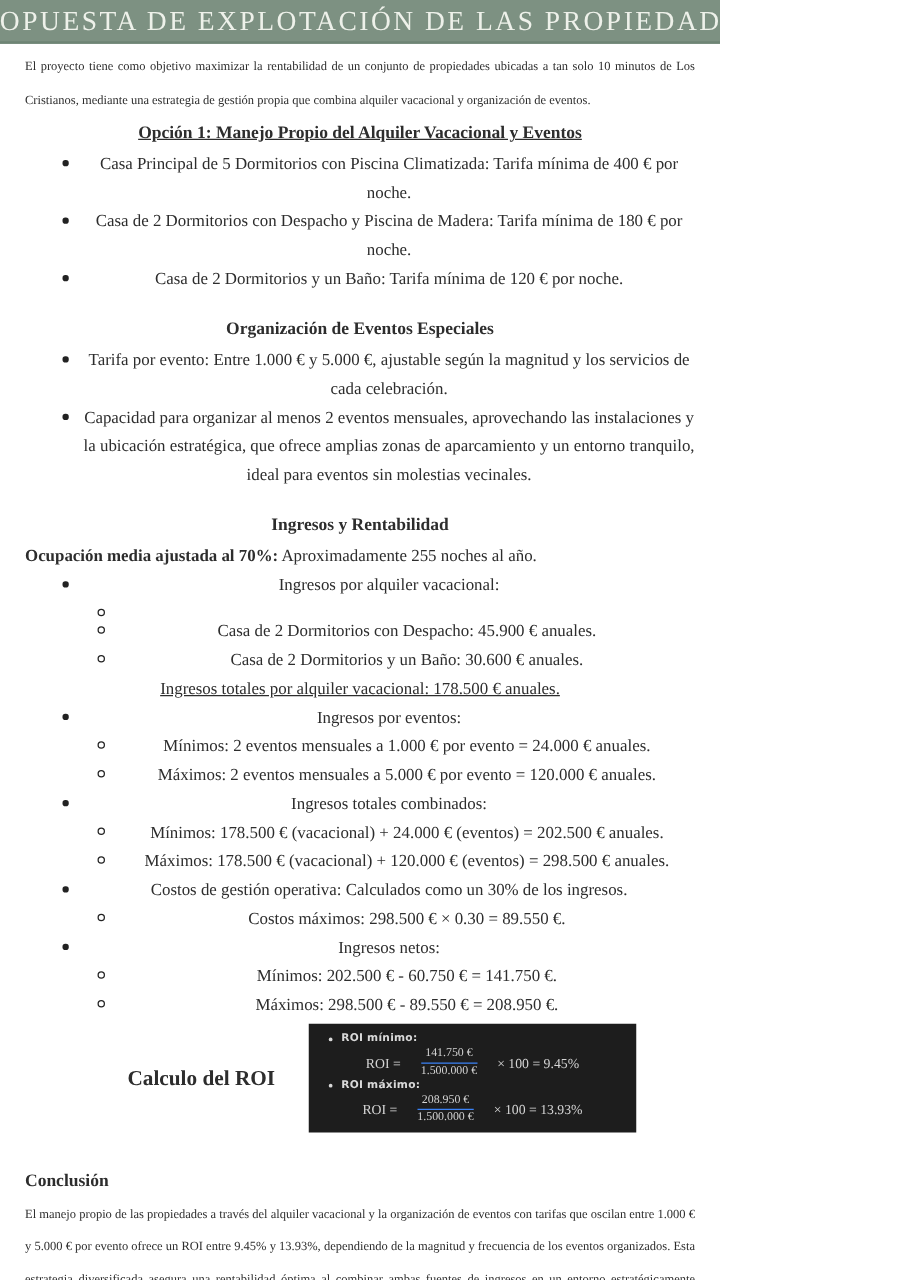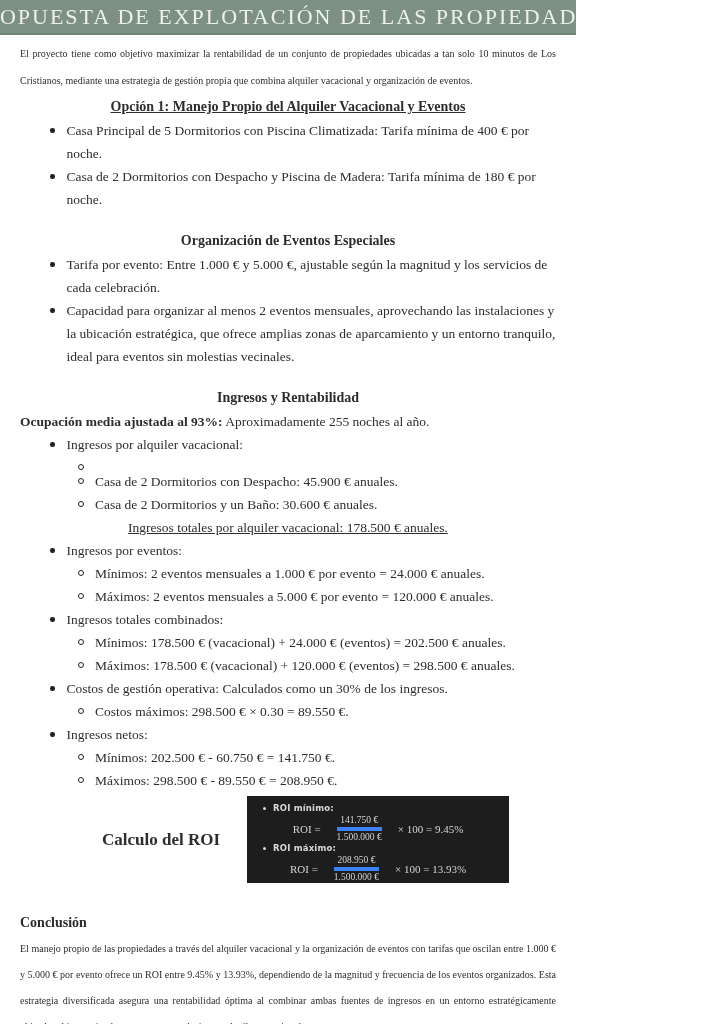--- a/index.html
+++ b/index.html
@@ -17,21 +17,21 @@
     color:#eef1ea; white-space:nowrap;
   }
   
   .content { padding:0 20px; }
   .para { font-size:10px; line-height:26.5px; text-align:justify; margin:6px 0 0; }
   .h-center { text-align:center; font-weight:700; font-size:14px; line-height:19px; margin:20px 0 3px; }
   .para + .h-center { margin-top:3px; }
   .h-center.u { text-decoration:underline; }
   .lead { font-size:13.5px; line-height:23px; margin-top:1px; }
   .lead strong { font-weight:700; }
-  .item { font-size:13.5px; line-height:23px; display:flex; }
+  .item { font-size:13.5px; line-height:23px; display:flex;text-align:center; }
   .item .itext { flex:1; }
   .b1 { padding-left:30px; }
   .b1 .marker { flex:0 0 auto; width:4.5px; height:4.5px; border-radius:50%; background:#222222; margin:9px 12px 0 0; }
   .b2 { padding-left:58px; }
   .b2 .marker { flex:0 0 auto; width:4px; height:4px; border-radius:50%; border:1.2px solid #222222; background:transparent; margin:8px 11px 0 0; }
   .center-u { display:block; text-align:center; text-decoration:underline; padding-left:0; }
   
   .roi-row { display:flex; align-items:center; margin-top:4px; }
   .roi-left { flex:1; display:flex; justify-content:center; padding-left:55px; }
   .roi-title { font-size:17px; font-weight:700; margin:0; }
@@ -44,21 +44,21 @@
     display:flex; align-items:center;
     font-family:"DejaVu Sans","Liberation Sans",sans-serif;
     font-size:8.5px; font-weight:700; color:#d9d9d9; letter-spacing:0.2px;
   }
   .roi-dot { width:3px; height:3px; border-radius:50%; background:#d9d9d9; margin:0 7px 0 6px; flex:0 0 auto; }
   .roi-formula {
     display:flex; align-items:center; justify-content:center; gap:16px;
     font-size:11px; color:#d4d4d4; margin-top:2px;
   }
   .frac { display:inline-flex; flex-direction:column; text-align:center; font-size:9.5px; line-height:11px; }
-  .fnum { border-bottom:4px solid #3b82f6; padding:0 3px 1px; }
+  .fnum { border-bottom:1px solid #3b82f6; padding:0 3px 1px; }
   .fden { padding-top:1px; }
   
   .h-conclusion { text-align:left; font-weight:700; font-size:14px; line-height:19px; margin:30px 0 4px; }
   .para.conclusion { margin-top:0; line-height:26px; }
 </style>
 </head>
 <body>
 
 <div class="page">
 
@@ -72,31 +72,35 @@
         <p class="para">El proyecto tiene como objetivo maximizar la rentabilidad de un conjunto de propiedades ubicadas a tan solo 10 minutos de Los Cristianos, mediante una estrategia de gestión propia que combina alquiler vacacional y organización de eventos.</p>
         <div class="h-center u">Opción 1: Manejo Propio del Alquiler Vacacional y Eventos</div>
         <div class="item b1">
           <span class="marker"></span>
           <span class="itext">Casa Principal de 5 Dormitorios con Piscina Climatizada: Tarifa mínima de 400 € por noche.</span>
         </div>
         <div class="item b1">
           <span class="marker"></span>
           <span class="itext">Casa de 2 Dormitorios con Despacho y Piscina de Madera: Tarifa mínima de 180 € por noche.</span>
         </div>
+        <div class="item b1">
+          <span class="marker"></span>
+          <span class="itext">Casa de 2 Dormitorios y un Baño: Tarifa mínima de 120 € por noche.</span>
+        </div>
         <div class="h-center">Organización de Eventos Especiales</div>
         <div class="item b1">
           <span class="marker"></span>
           <span class="itext">Tarifa por evento: Entre 1.000 € y 5.000 €, ajustable según la magnitud y los servicios de cada celebración.</span>
         </div>
         <div class="item b1">
           <span class="marker"></span>
           <span class="itext">Capacidad para organizar al menos 2 eventos mensuales, aprovechando las instalaciones y la ubicación estratégica, que ofrece amplias zonas de aparcamiento y un entorno tranquilo, ideal para eventos sin molestias vecinales.</span>
         </div>
         <div class="h-center">Ingresos y Rentabilidad</div>
-        <div class="lead"><strong>Ocupación media ajustada al 93%:</strong> Aproximadamente 255 noches al año.</div>
+        <div class="lead"><strong>Ocupación media ajustada al 70%:</strong> Aproximadamente 255 noches al año.</div>
         <div class="item b1">
           <span class="marker"></span>
           <span class="itext">Ingresos por alquiler vacacional:</span>
         </div>
         <div class="item b2">
           <span class="marker"></span>
         </div>
         <div class="item b2">
           <span class="marker"></span>
           <span class="itext">Casa de 2 Dormitorios con Despacho: 45.900 € anuales.</span>

